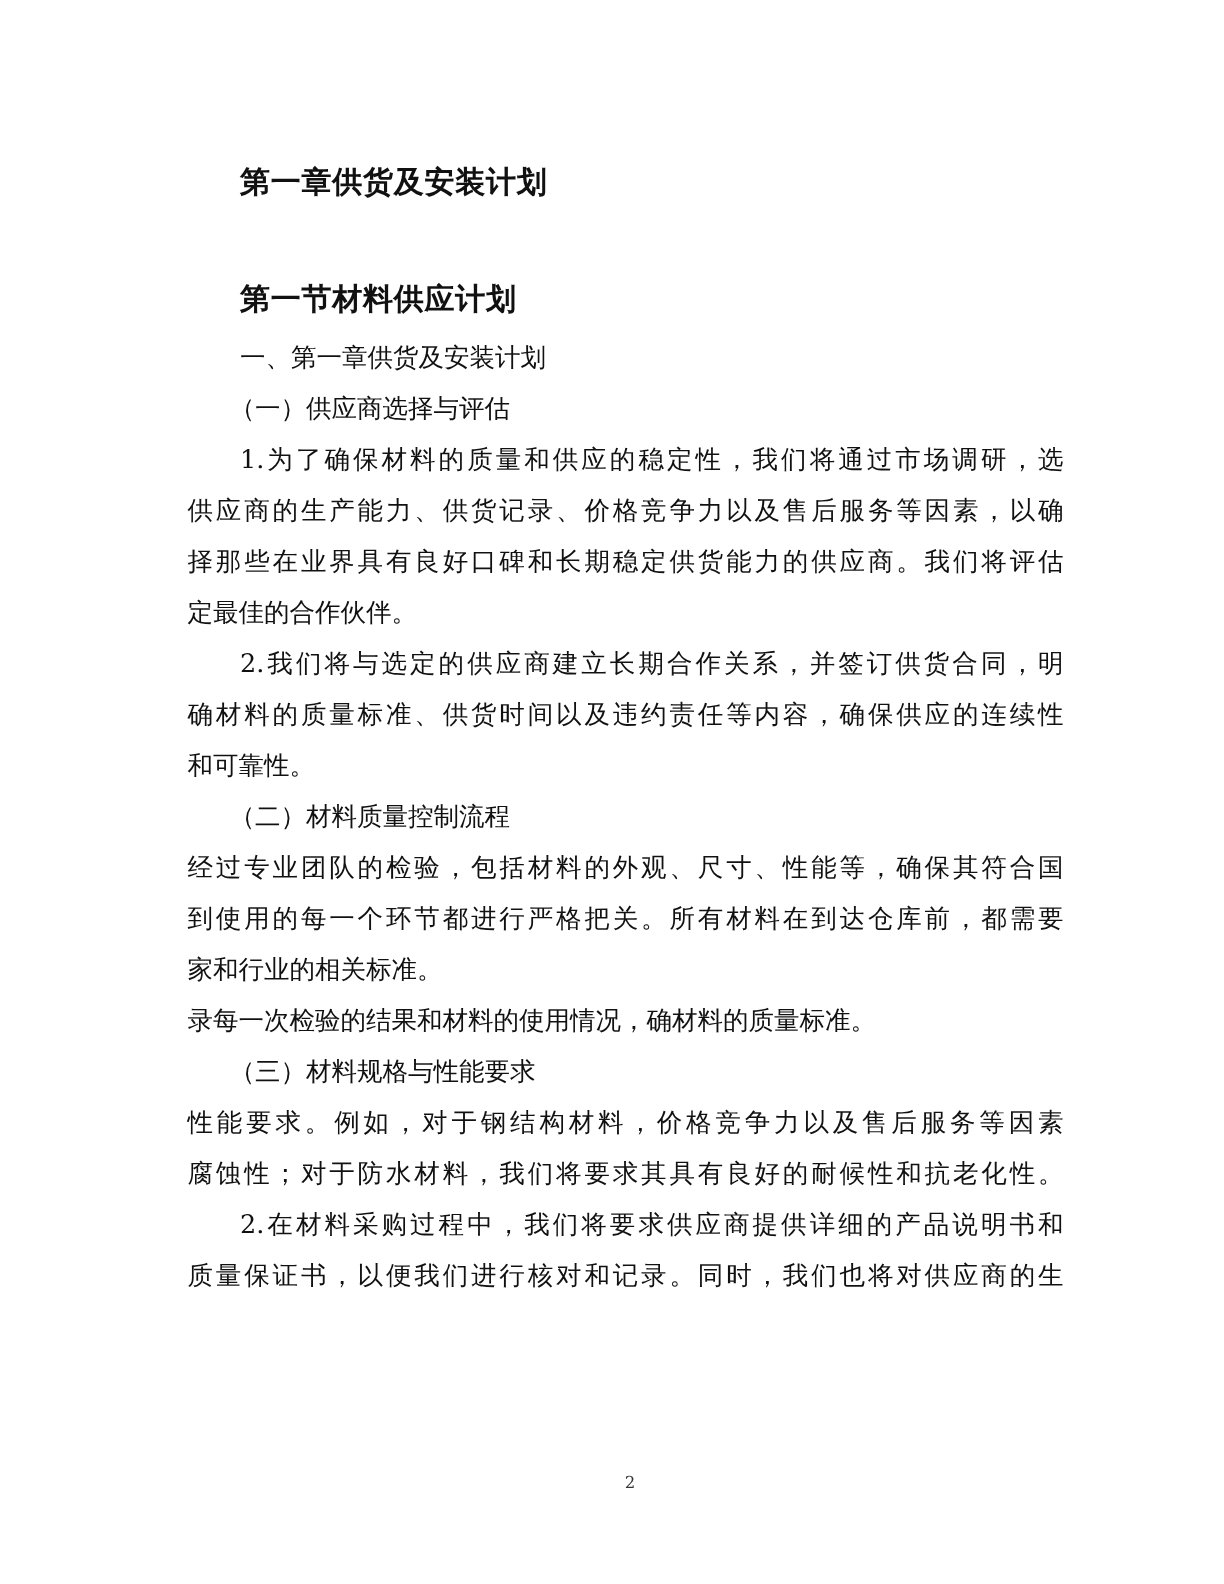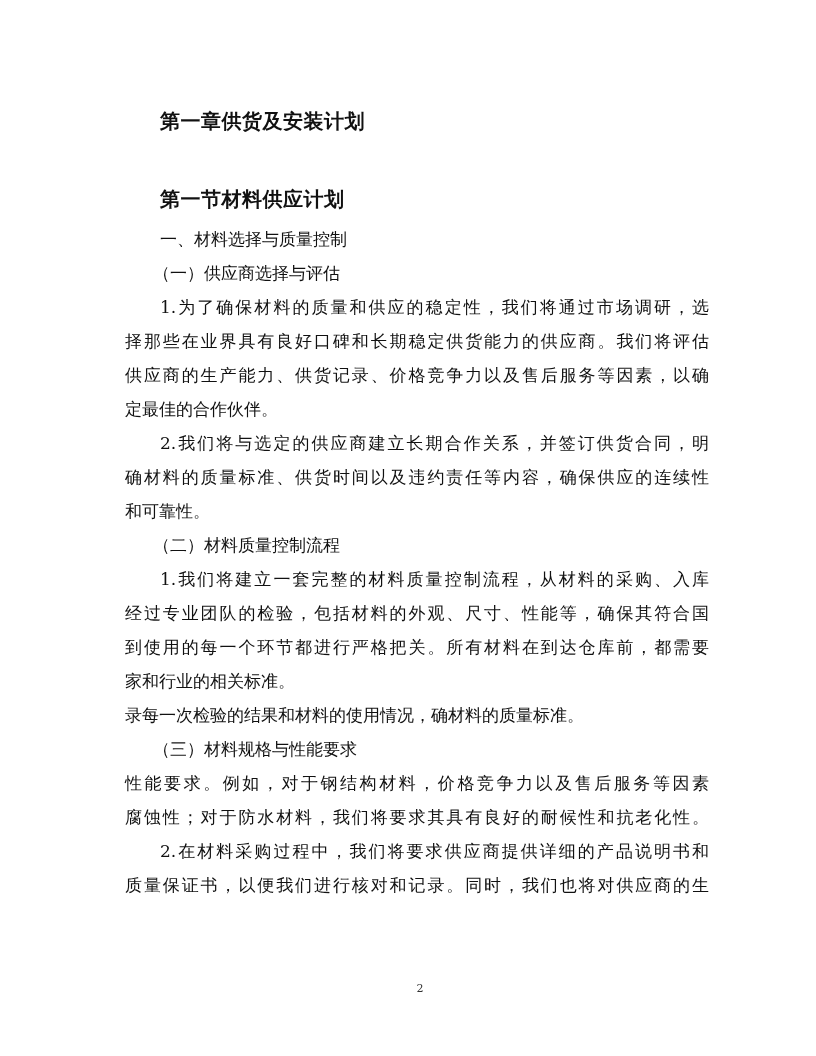--- a/index.html
+++ b/index.html
@@ -20,31 +20,30 @@
   .pagenum { position: absolute; left: 0; width: 816px; top: 982px; text-align: center; font-size: 11px; color: #333; }
 </style>
 </head>
 <body>
 
 <div class="page">
   <div class="h1">第一章供货及安装计划</div>
   <div class="h2">第一节材料供应计划</div>
 
   <div class="body">
-    <span class="line last ind2">一、材料选择与质量控制</span>
+    <span class="line last ind2">一、第一章供货及安装计划</span>
     <span class="line last ind1">（一）供应商选择与评估</span>
     <span class="line para-first">1.为了确保材料的质量和供应的稳定性，我们将通过市场调研，选</span>
+    <span class="line">供应商的生产能力、供货记录、价格竞争力以及售后服务等因素，以确</span>
     <span class="line">择那些在业界具有良好口碑和长期稳定供货能力的供应商。我们将评估</span>
-    <span class="line">供应商的生产能力、供货记录、价格竞争力以及售后服务等因素，以确</span>
     <span class="line last">定最佳的合作伙伴。</span>
     <span class="line para-first">2.我们将与选定的供应商建立长期合作关系，并签订供货合同，明</span>
     <span class="line">确材料的质量标准、供货时间以及违约责任等内容，确保供应的连续性</span>
     <span class="line last">和可靠性。</span>
     <span class="line last ind1">（二）材料质量控制流程</span>
-    <span class="line para-first">1.我们将建立一套完整的材料质量控制流程，从材料的采购、入库</span>
     <span class="line">经过专业团队的检验，包括材料的外观、尺寸、性能等，确保其符合国</span>
     <span class="line">到使用的每一个环节都进行严格把关。所有材料在到达仓库前，都需要</span>
     <span class="line last">家和行业的相关标准。</span>
     <span class="line last">录每一次检验的结果和材料的使用情况，确材料的质量标准。</span>
     <span class="line last ind1">（三）材料规格与性能要求</span>
     <span class="line">性能要求。例如，对于钢结构材料，价格竞争力以及售后服务等因素</span>
     <span class="line">腐蚀性；对于防水材料，我们将要求其具有良好的耐候性和抗老化性。</span>
     <span class="line para-first">2.在材料采购过程中，我们将要求供应商提供详细的产品说明书和</span>
     <span class="line">质量保证书，以便我们进行核对和记录。同时，我们也将对供应商的生</span>
   </div>

